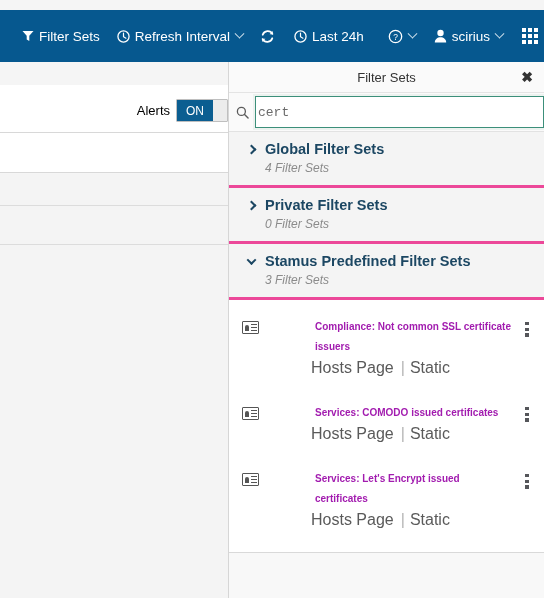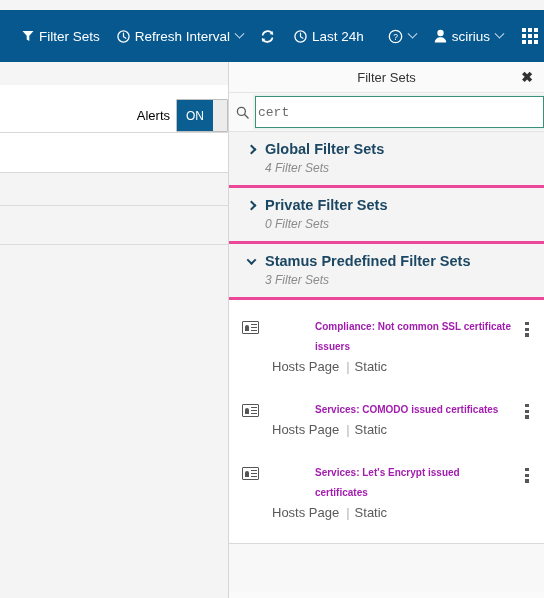--- a/index.html
+++ b/index.html
@@ -57,21 +57,21 @@
   .row-c { top: 174px; height: 32px; }
   .row-d { top: 206px; height: 39px; }
   .row-e { top: 245px; height: 353px; border-bottom: none; }
 
   .alerts-wrap {
     position: absolute; right: 316px; top: 99px;
     display: flex; align-items: center;
   }
   .alerts-label { font-size: 13px; color: #000000; margin-right: 6px; }
   .toggle {
-    display: flex; align-items: center; height: 33px;
+    display: flex; align-items: center; height: 23px;
     border: 1px solid #bfbfbf; border-radius: 1px; overflow: hidden;
     background: #ececec;
   }
   .toggle .on {
     background: #0b5e91; color: #ffffff; font-size: 12px;
     padding: 0 9px; height: 100%; display: flex; align-items: center;
   }
   .toggle .knob { width: 14px; height: 100%; background: #ececec; }
 
   
@@ -164,22 +164,22 @@
     margin-left: 2px; display: flex; flex-direction: column; gap: 1.5px;
   }
   .fs-icon .lines span { display: block; width: 6px; height: 1.3px; background: #555; }
   .fs-body { flex: 1; margin-left: 13px; padding-right: 6px; }
   .fs-name {
     font-size: 10px; font-weight: bold; color: #a21caf;
     line-height: 20px;
     margin-left: 43px;
   }
   .fs-meta {
-    font-size: 13px; color: #5a5a5a; margin-top: 2px;
-    display: flex; align-items: flex-end;
+    font-size: 16px; color: #5a5a5a; margin-top: 2px;
+    display: flex; align-items: flex-end; margin-left: 39px;
   }
   .fs-meta .sep { color: #b4b4b4; margin: 0 5px 0 7px; }
   .kebab {
     flex: 0 0 auto; width: 14px; margin-top: 5px;
     display: flex; flex-direction: column; align-items: center; gap: 2.5px;
     cursor: pointer;
   }
   .kebab span { display: block; width: 3.2px; height: 3.2px; background: #55565a; }
 
   .fs-list-end { border-bottom: 1px solid #d9d9d9; }

